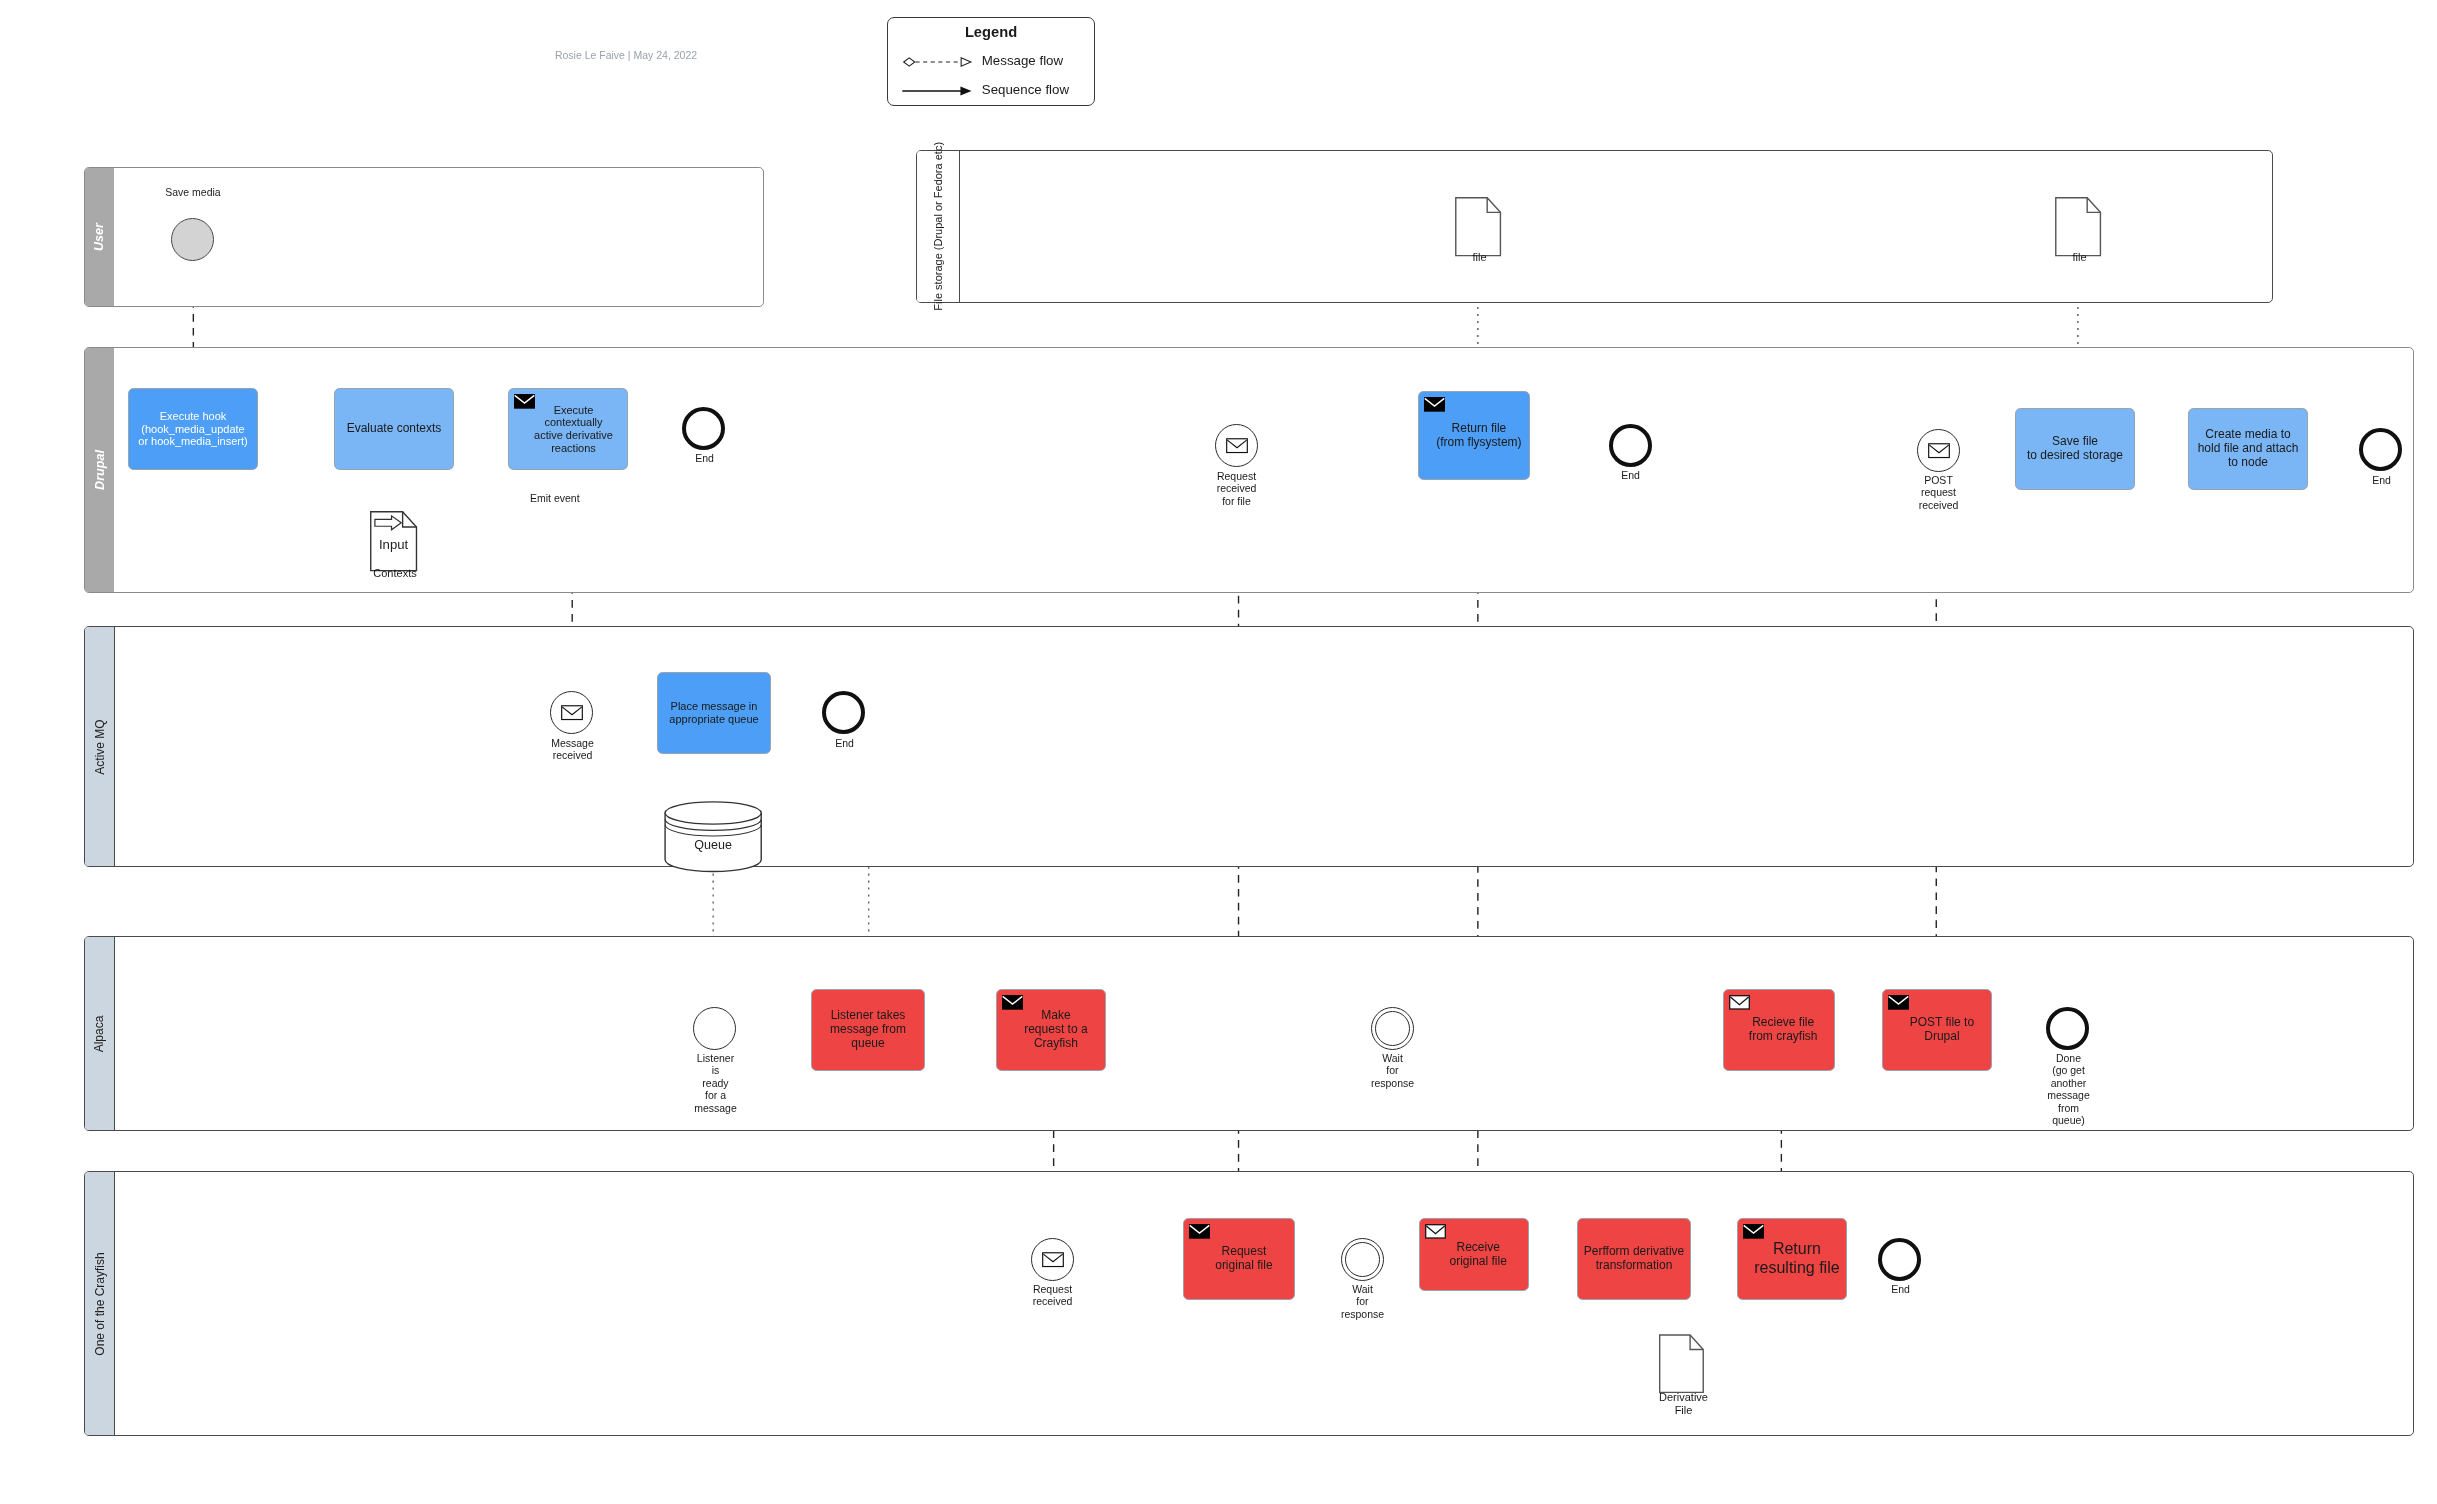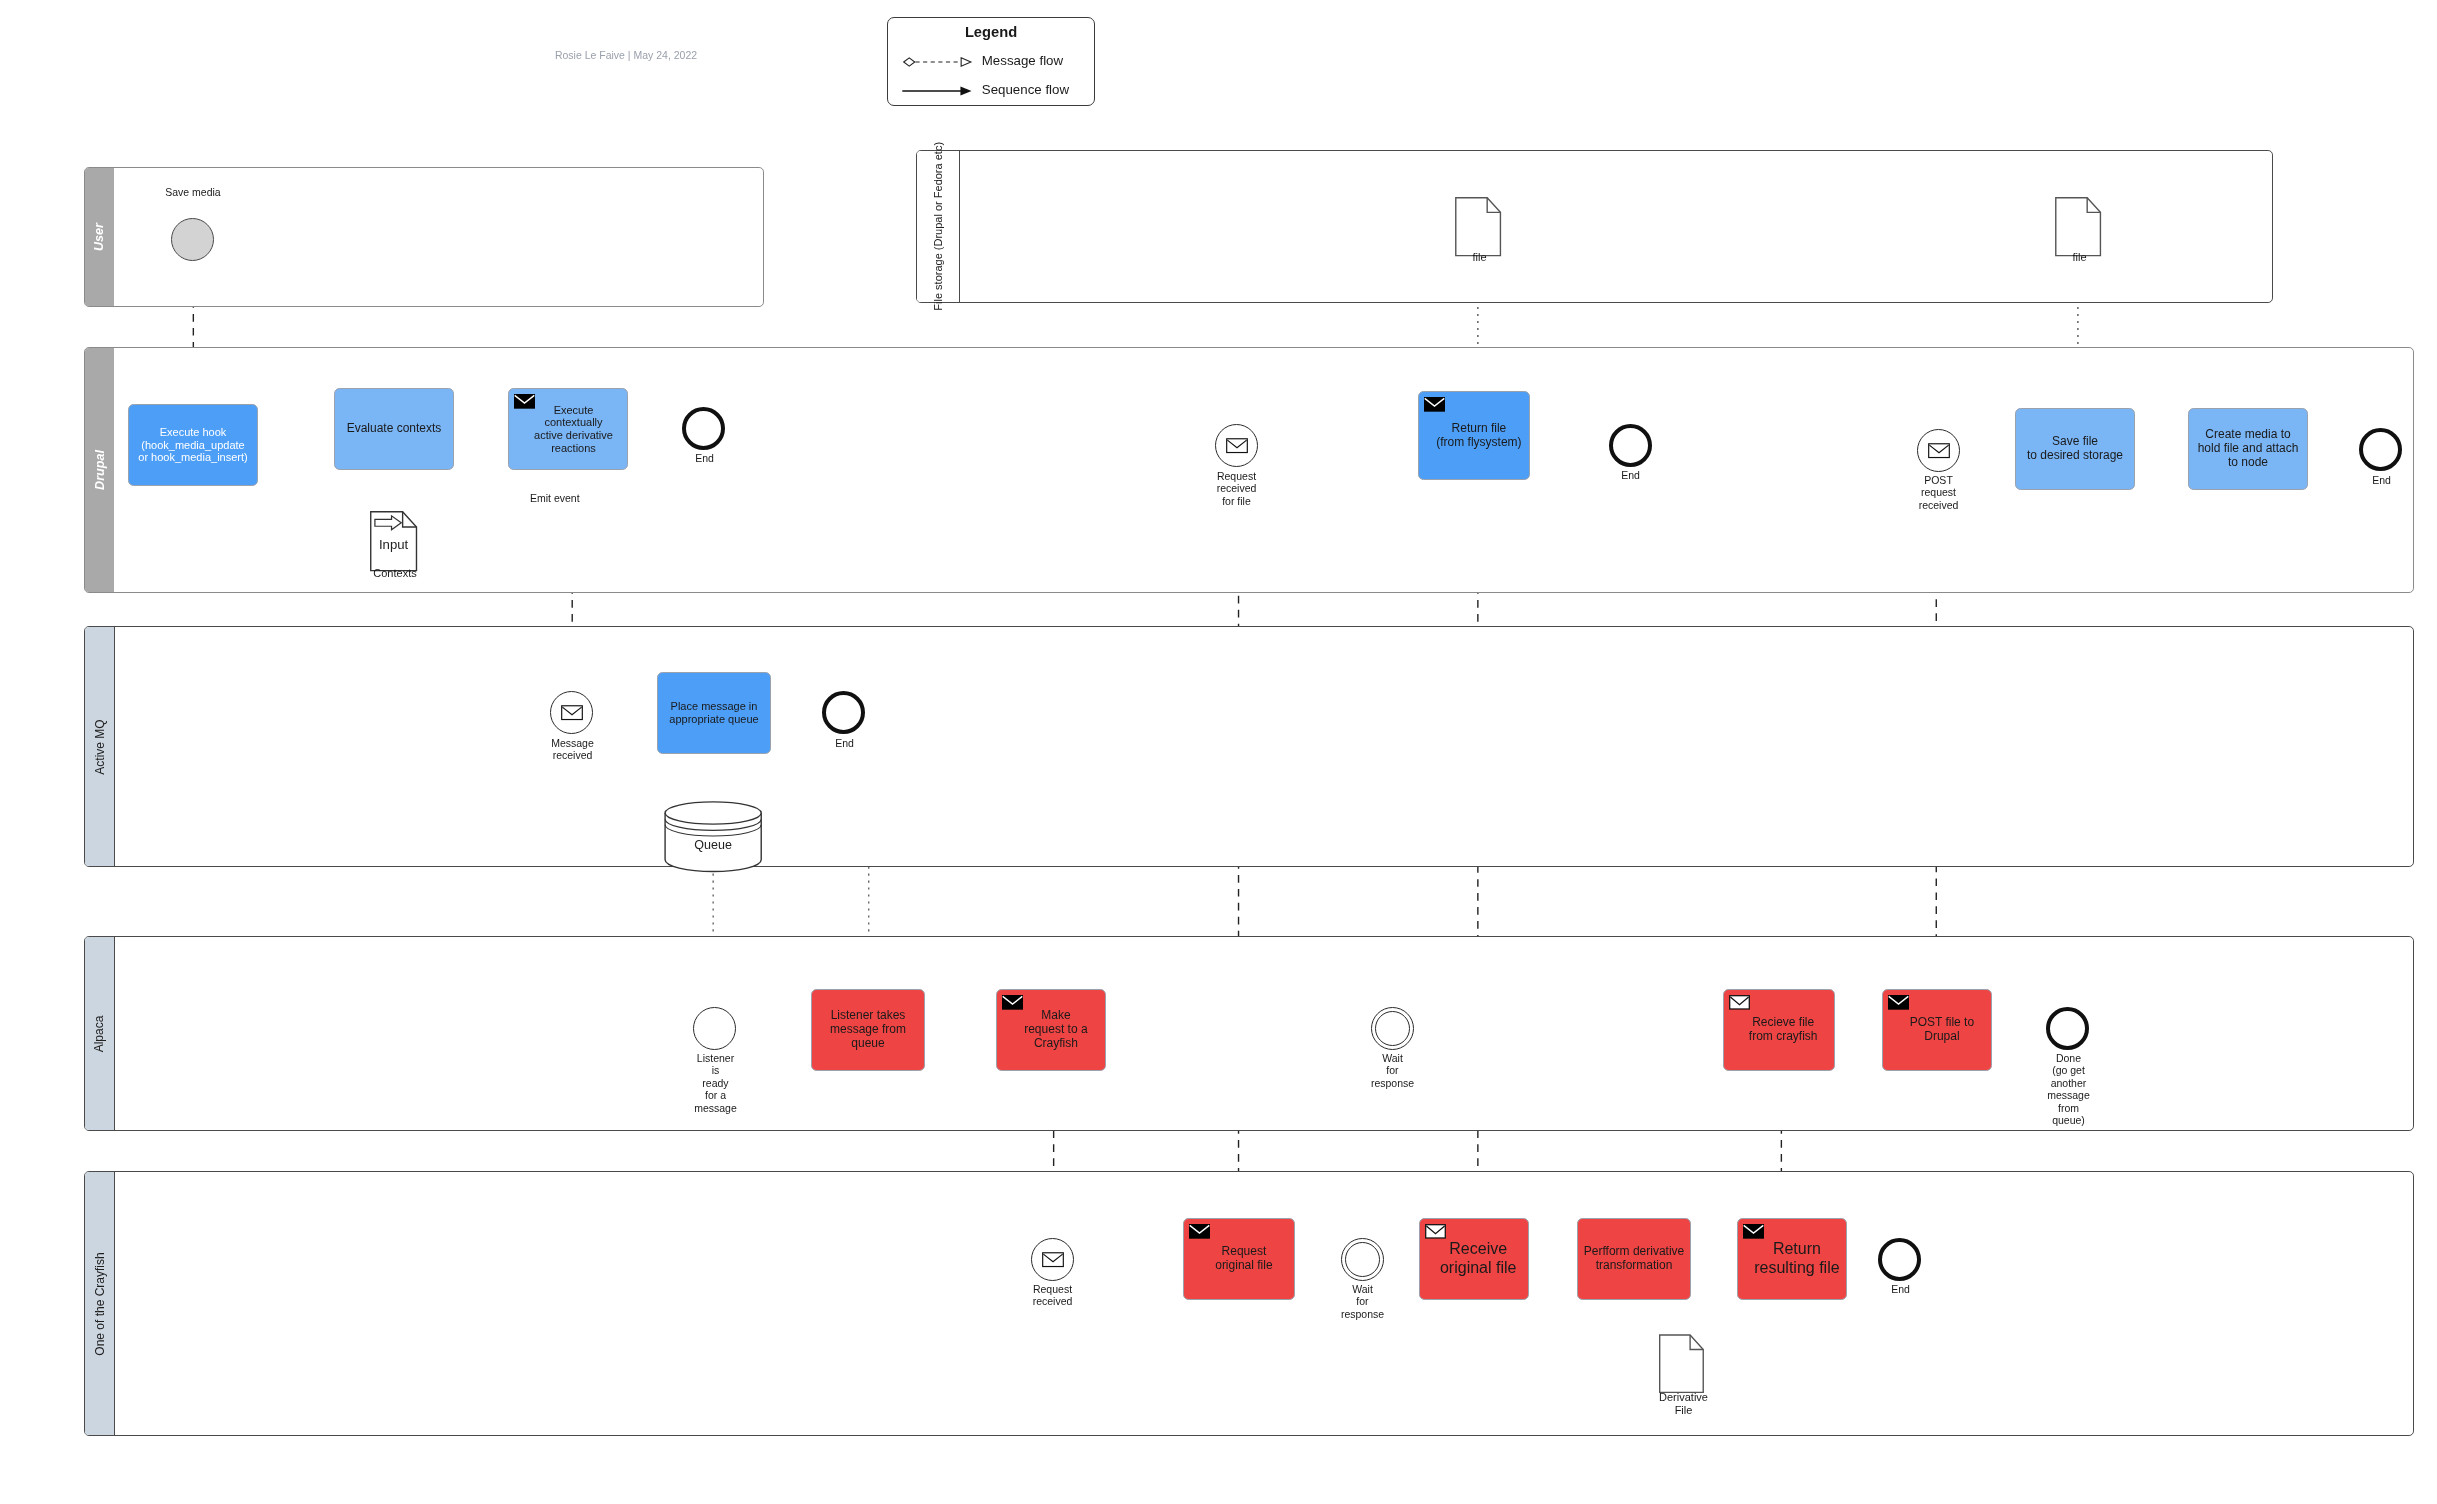--- a/index.html
+++ b/index.html
@@ -200,21 +200,21 @@
   <path d="M46,1 V22 H65" fill="none" stroke="#555" stroke-width="2"></path>
 </svg>
 <div class="doc-label" style="left:2036px;top:251px;width:87px;">file</div>
 
 <div class="abs pool" style="left:84px;top:347px;width:2330px;height:246px;">
   <div class="lane-head gray" style="width:29px;">
     <span>Drupal</span>
   </div>
 </div>
 
-<div class="abs task dark" style="left:128px;top:404px;width:130px;height:82px;font-size:11px;">
+<div class="abs task dark" style="left:128px;top:388px;width:130px;height:82px;font-size:11px;">
   <span class="tlabel" style="white-space:pre-line">Execute hook
 (hook_media_update
 or hook_media_insert)</span>
 </div>
 
 <div class="abs task mid" style="left:334px;top:388px;width:120px;height:82px;font-size:12px;">
   <span class="tlabel" style="white-space:pre-line">Evaluate contexts</span>
 </div>
 
 <div class="abs task mid" style="left:508px;top:388px;width:120px;height:82px;font-size:11px;">
@@ -404,21 +404,21 @@
 original file</span>
 </div>
 
 <div class="abs ev inter" style="left:1341px;top:1238px;width:43px;height:43px;">
   <div class="inner"></div>
 </div>
 <div class="ev-label abs" style="left:1317px;top:1283px;width:91px;">Wait
 for
 response</div>
 
-<div class="abs task pale" style="left:1419px;top:1218px;width:110px;height:82px;font-size:16px;">
+<div class="abs task pale" style="left:1419px;top:1218px;width:110px;height:73px;font-size:12px;">
   <svg class="env" viewBox="0 0 30 21">
     <rect x="1" y="1" width="28" height="19" fill="#fff" stroke="#111" stroke-width="1.8"></rect>
     <path d="M2,3 L15,14 L28,3" fill="none" stroke="#111" stroke-width="1.8"></path>
   </svg>
   <span class="tlabel" style="white-space:pre-line;padding-left:8.4px">Receive
 original file</span>
 </div>
 
 <div class="abs task pale" style="left:1577px;top:1218px;width:114px;height:82px;font-size:12px;">
   <span class="tlabel" style="white-space:pre-line">Perfform derivative

